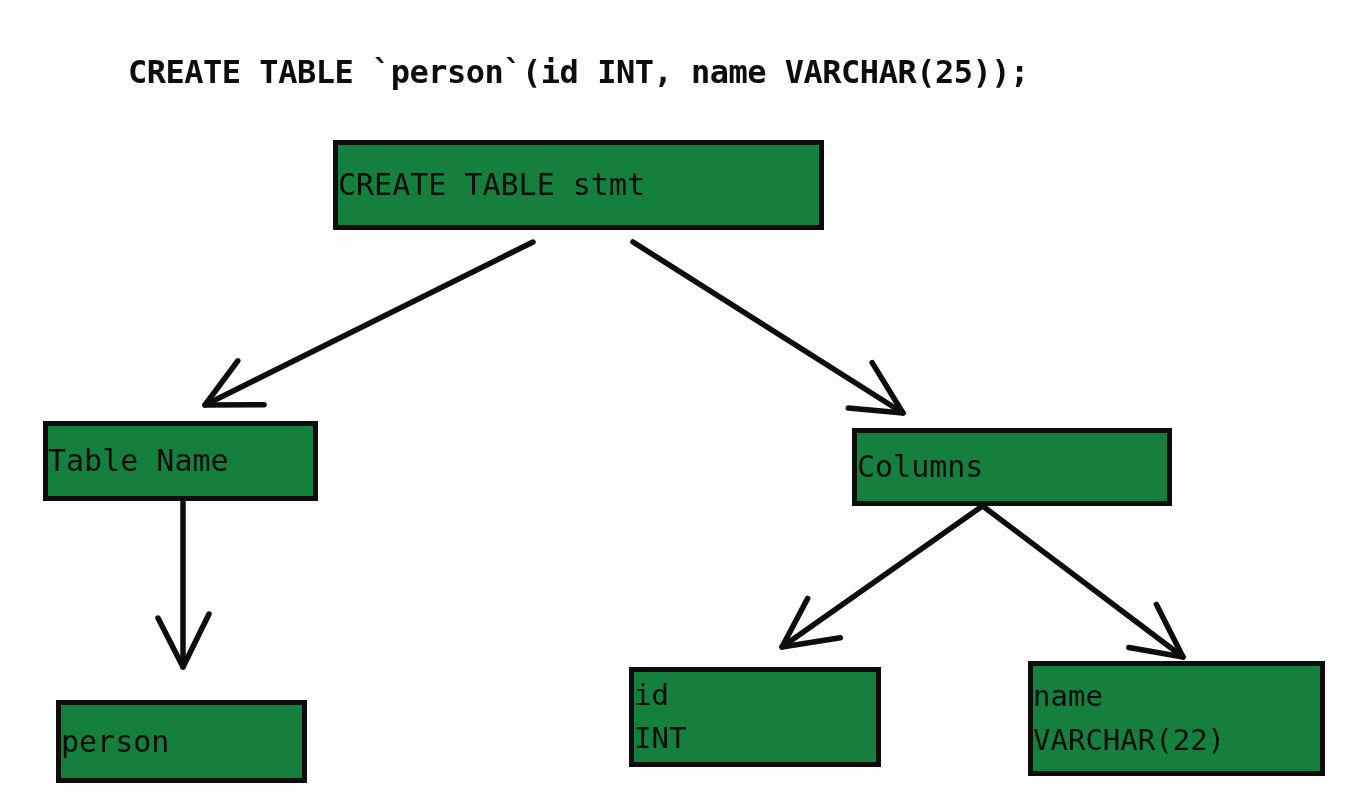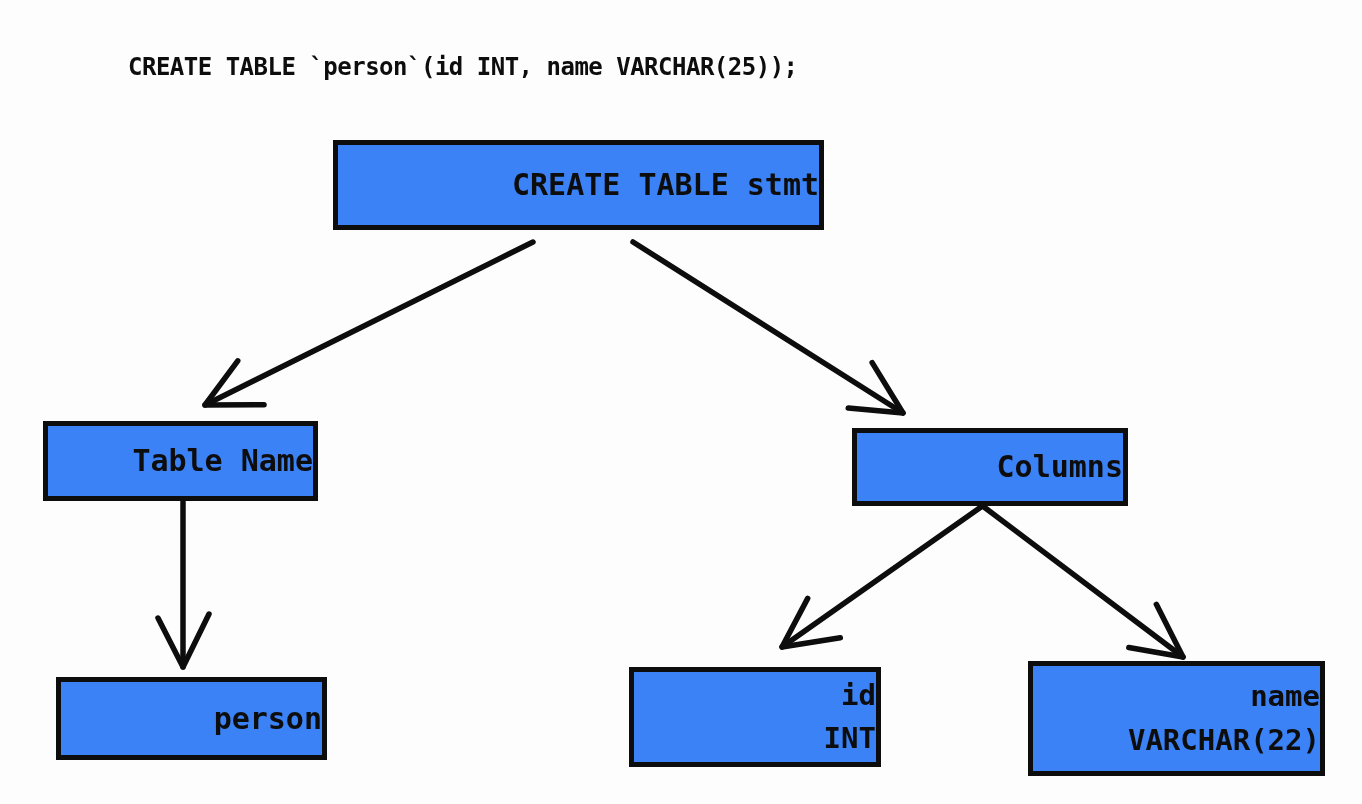--- a/index.html
+++ b/index.html
@@ -13,51 +13,51 @@
     height: 804px;
     background: #fdfdfd;
     font-family: "DejaVu Sans Mono", "Liberation Mono", monospace;
     color: #0d0d0d;
     overflow: hidden;
   }
   .sql-title {
     position: absolute;
     left: 128px;
     top: 53px;
-    font-size: 24px;
+    font-size: 32px;
     font-weight: bold;
     white-space: pre;
     letter-spacing: -0.5px;
   }
   .arrows {
     position: absolute;
     left: 0;
     top: 0;
     width: 1362px;
     height: 804px;
   }
   .node {
     position: absolute;
     box-sizing: border-box;
     border: 5px solid #0d0d0d;
-    background: #3b82f6;
+    background: #15803d;
     display: flex;
     flex-direction: column;
-    align-items: flex-end;
+    align-items: flex-start;
     justify-content: center;
     font-size: 30px;
-    font-weight: bold;
+    font-weight: normal;
     text-align: center;
     line-height: 1.45;
   }
   .node span { display: block; }
   .node-stmt      { left: 333px;  top: 140px; width: 491px; height: 90px;  }
   .node-tablename { left: 43px;   top: 421px; width: 275px; height: 80px;  }
-  .node-columns   { left: 852px;  top: 428px; width: 276px; height: 78px;  }
-  .node-person    { left: 56px;   top: 677px; width: 271px; height: 83px; padding-left: 48px;  }
+  .node-columns   { left: 852px;  top: 428px; width: 320px; height: 78px;  }
+  .node-person    { left: 56px;   top: 700px; width: 251px; height: 83px;  }
   .node-idcol     { left: 629px;  top: 667px; width: 252px; height: 100px; font-size: 29px; line-height: 1.5; }
   .node-namecol   { left: 1028px; top: 661px; width: 297px; height: 115px;  font-size: 29px; line-height: 1.5; }
 </style>
 </head>
 <body>
 
 <div class="canvas">
 
   <div class="sql-title">CREATE TABLE `person`(id INT, name VARCHAR(25));</div>
 

